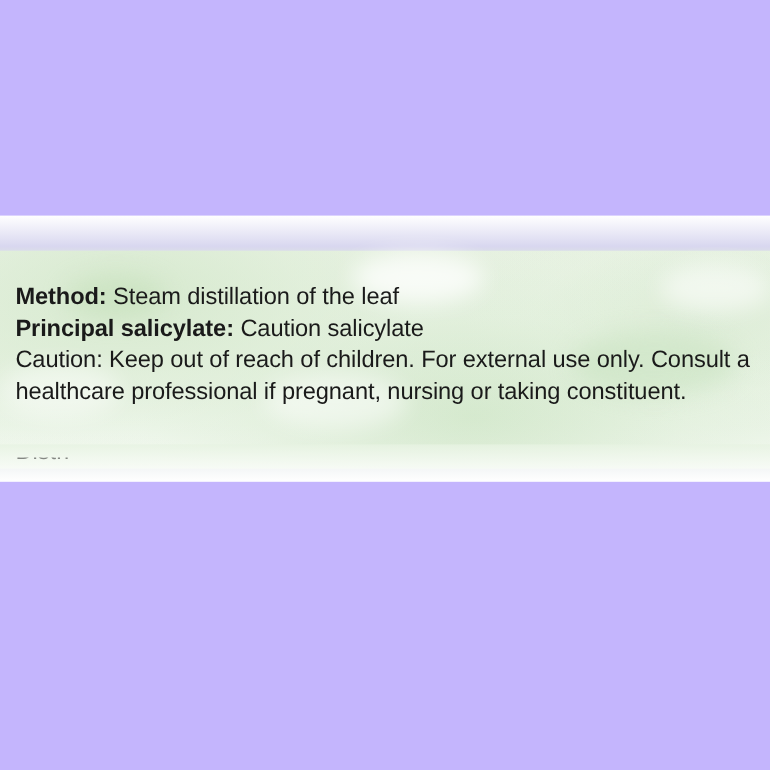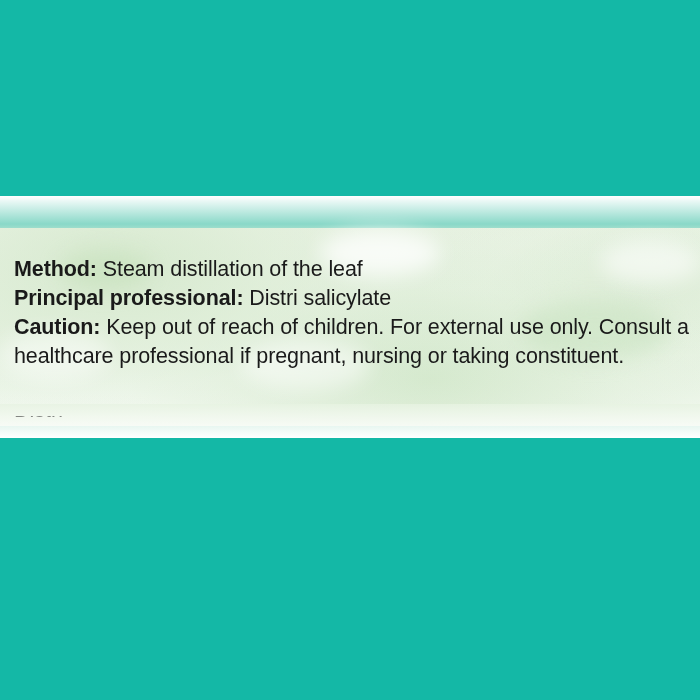--- a/index.html
+++ b/index.html
@@ -10,21 +10,21 @@
   body {
     width: 700px;
     height: 700px;
     font-family: "Liberation Sans", sans-serif;
     overflow: hidden;
   }
   .label-canvas {
     position: relative;
     width: 700px;
     height: 700px;
-    background: #14b8a6;
+    background: #c4b5fd;
   }
   
   .green-band {
     position: absolute;
     left: 0;
     top: 228px;
     width: 700px;
     height: 198px;
     background:
       radial-gradient(ellipse 260px 120px at 120px 40px, rgba(214,233,206,0.95) 0%, rgba(223,238,216,0.55) 60%, rgba(235,244,231,0.15) 100%),
@@ -68,21 +68,21 @@
     width: 680px;
   }
   .line {
     color: #1a1a1a;
     font-size: 21.5px;
     line-height: 29px;
     letter-spacing: -0.1px;
     white-space: pre-wrap;
   }
   .line b, .lead {
-    font-weight: bold;
+    font-weight: normal;
   }
   .line .lead {
     font-weight: bold;
   }
   .para {
     color: #1a1a1a;
     font-size: 21.5px;
     line-height: 29px;
     letter-spacing: -0.1px;
   }
@@ -116,21 +116,21 @@
   <div class="mottle m3"></div>
   <div class="mottle m4"></div>
   <div class="mottle m5"></div>
   <div class="mottle m6"></div>
   <div class="green-band-bottom-fade"></div>
 
   <div class="text-block">
 
     <div class="line"><span class="lead">Method:</span> <span>Steam distillation of the leaf</span></div>
 
-    <div class="line"><span class="lead">Principal professional:</span> <span>Distri salicylate</span></div>
+    <div class="line"><span class="lead">Principal salicylate:</span> <span>Caution salicylate</span></div>
 
     <div class="para"><span class="lead">Caution:</span> <span>Keep out of reach of children. For external use only. Consult a healthcare professional if pregnant, nursing or taking constituent.</span></div>
 
   </div>
 
   <div class="clipped-remnant">
       <span>Distri</span>
     </div>
 
 </div>

